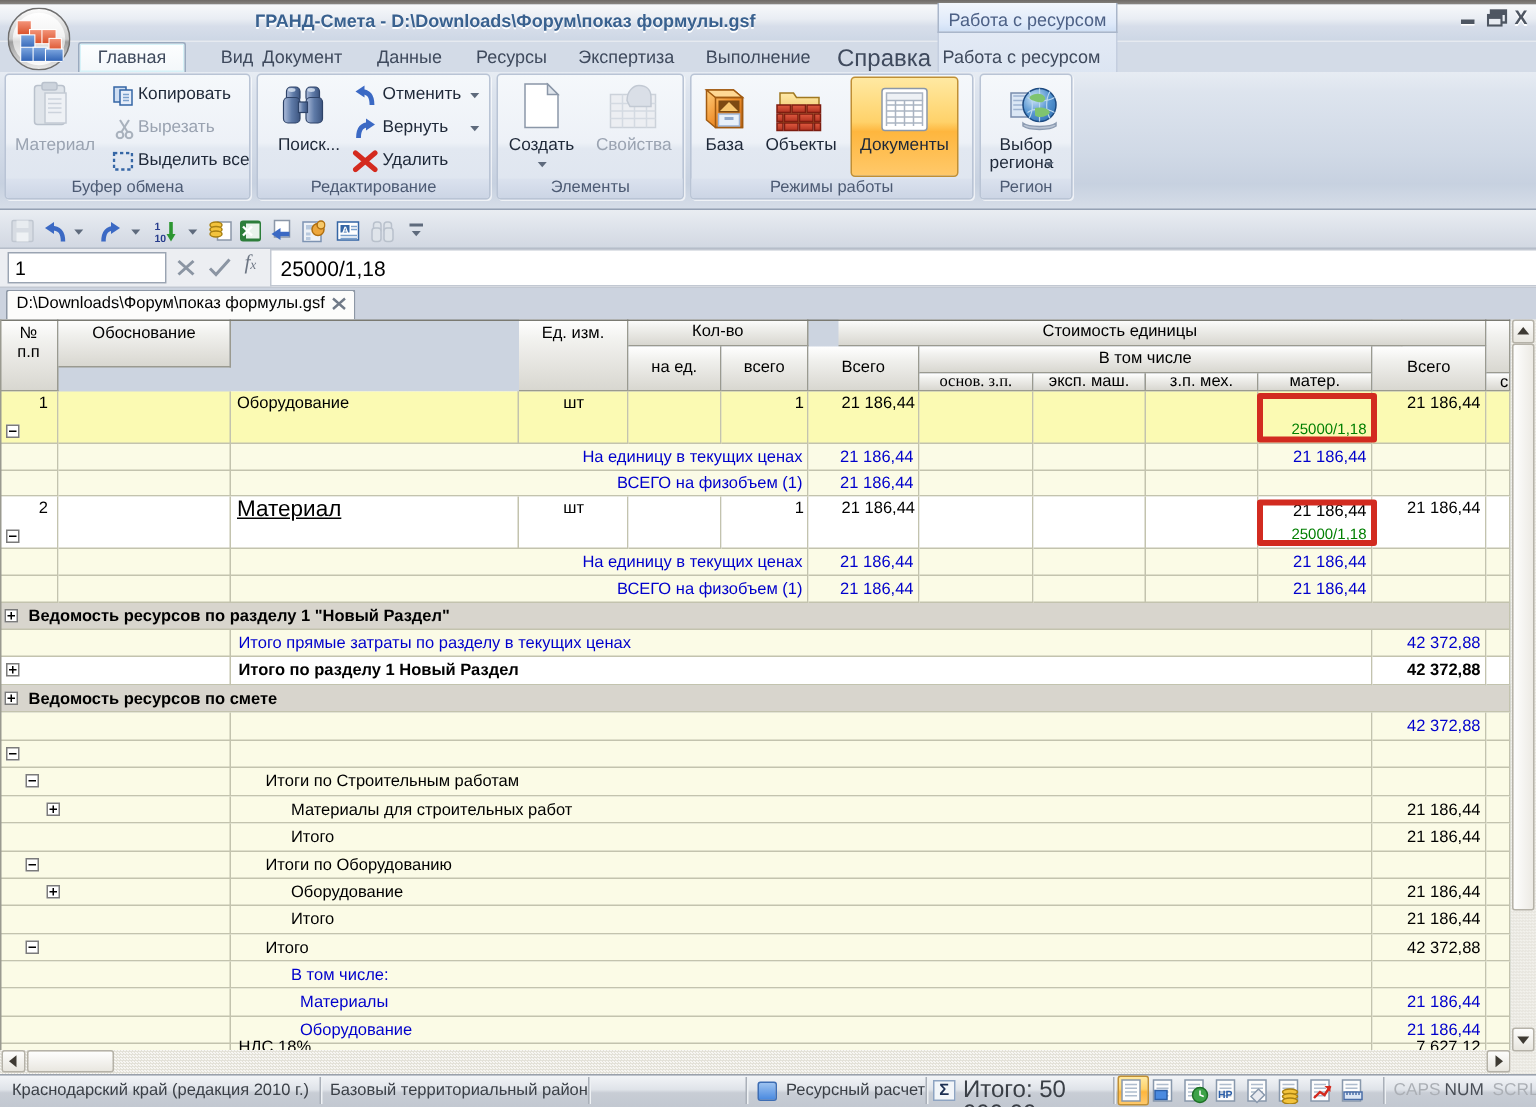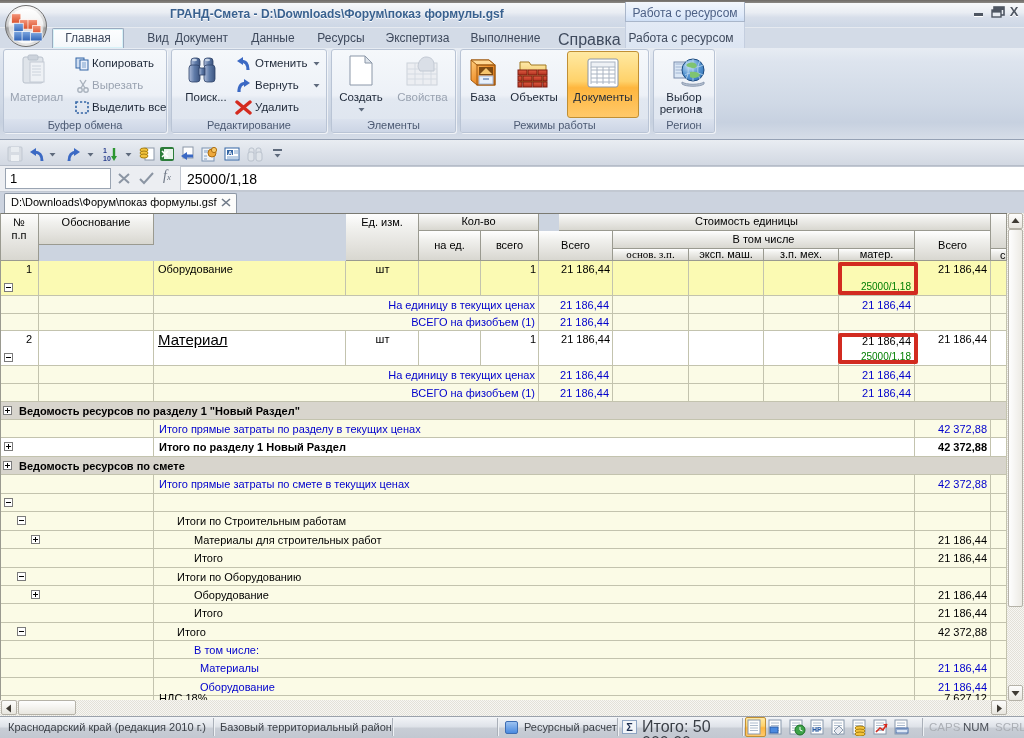--- a/index.html
+++ b/index.html
@@ -551,21 +551,20 @@
 <div class="c" style="left:0px;top:457px;width:1007px;height:18px;background:#d8d5cd;border-right:1px solid #c3c3ae;border-bottom:1px solid #c3c3ae;"></div>
 <div style="position:absolute;left:15px;top:457px;width:785px;height:18px;padding-left:4px;line-height:18px;text-align:left;color:#000;font-size:11px;font-weight:bold;white-space:nowrap;z-index:4;">Ведомость ресурсов по смете</div>
 <div style="position:absolute;left:3px;top:461px;width:9px;height:9px;background:#fff;border:1px solid #7b7b7b;z-index:5;">
       <span style="position:absolute;left:1px;top:3px;width:5px;height:1px;background:#000;"></span>
       <span style="position:absolute;left:3px;top:1px;width:1px;height:5px;background:#000;"></span>
     </div>
 <div class="c" style="left:0px;top:475px;width:154px;height:19px;background:#fbfbe6;border-right:1px solid #c3c3ae;border-bottom:1px solid #c3c3ae;"></div>
 <div class="c" style="left:154px;top:475px;width:761px;height:19px;background:#fbfbe6;border-right:1px solid #c3c3ae;border-bottom:1px solid #c3c3ae;"></div>
 <div class="c" style="left:915px;top:475px;width:76px;height:19px;background:#fbfbe6;border-right:1px solid #c3c3ae;border-bottom:1px solid #c3c3ae;"></div>
 <div class="c" style="left:991px;top:475px;width:16px;height:19px;background:#fbfbe6;border-right:1px solid #c3c3ae;border-bottom:1px solid #c3c3ae;"></div>
-<div style="position:absolute;left:155px;top:475px;width:645px;height:19px;padding-left:4px;line-height:19px;text-align:left;color:#0000cc;font-size:11px;white-space:nowrap;z-index:4;">Итого прямые затраты по смете в текущих ценах</div>
 <div style="position:absolute;left:915px;top:475px;width:72px;height:19px;padding-right:0px;line-height:19px;text-align:right;color:#0000cc;font-size:11px;white-space:nowrap;z-index:4;">42 372,88</div>
 <div class="c" style="left:0px;top:494px;width:154px;height:18px;background:#fbfbe6;border-right:1px solid #c3c3ae;border-bottom:1px solid #c3c3ae;"></div>
 <div class="c" style="left:154px;top:494px;width:761px;height:18px;background:#fbfbe6;border-right:1px solid #c3c3ae;border-bottom:1px solid #c3c3ae;"></div>
 <div class="c" style="left:915px;top:494px;width:76px;height:18px;background:#fbfbe6;border-right:1px solid #c3c3ae;border-bottom:1px solid #c3c3ae;"></div>
 <div class="c" style="left:991px;top:494px;width:16px;height:18px;background:#fbfbe6;border-right:1px solid #c3c3ae;border-bottom:1px solid #c3c3ae;"></div>
 <div style="position:absolute;left:4px;top:498px;width:9px;height:9px;background:#fff;border:1px solid #7b7b7b;z-index:5;">
       <span style="position:absolute;left:1px;top:3px;width:5px;height:1px;background:#000;"></span>
     </div>
 <div class="c" style="left:0px;top:512px;width:154px;height:19px;background:#fbfbe6;border-right:1px solid #c3c3ae;border-bottom:1px solid #c3c3ae;"></div>
 <div class="c" style="left:154px;top:512px;width:761px;height:19px;background:#fbfbe6;border-right:1px solid #c3c3ae;border-bottom:1px solid #c3c3ae;"></div>

